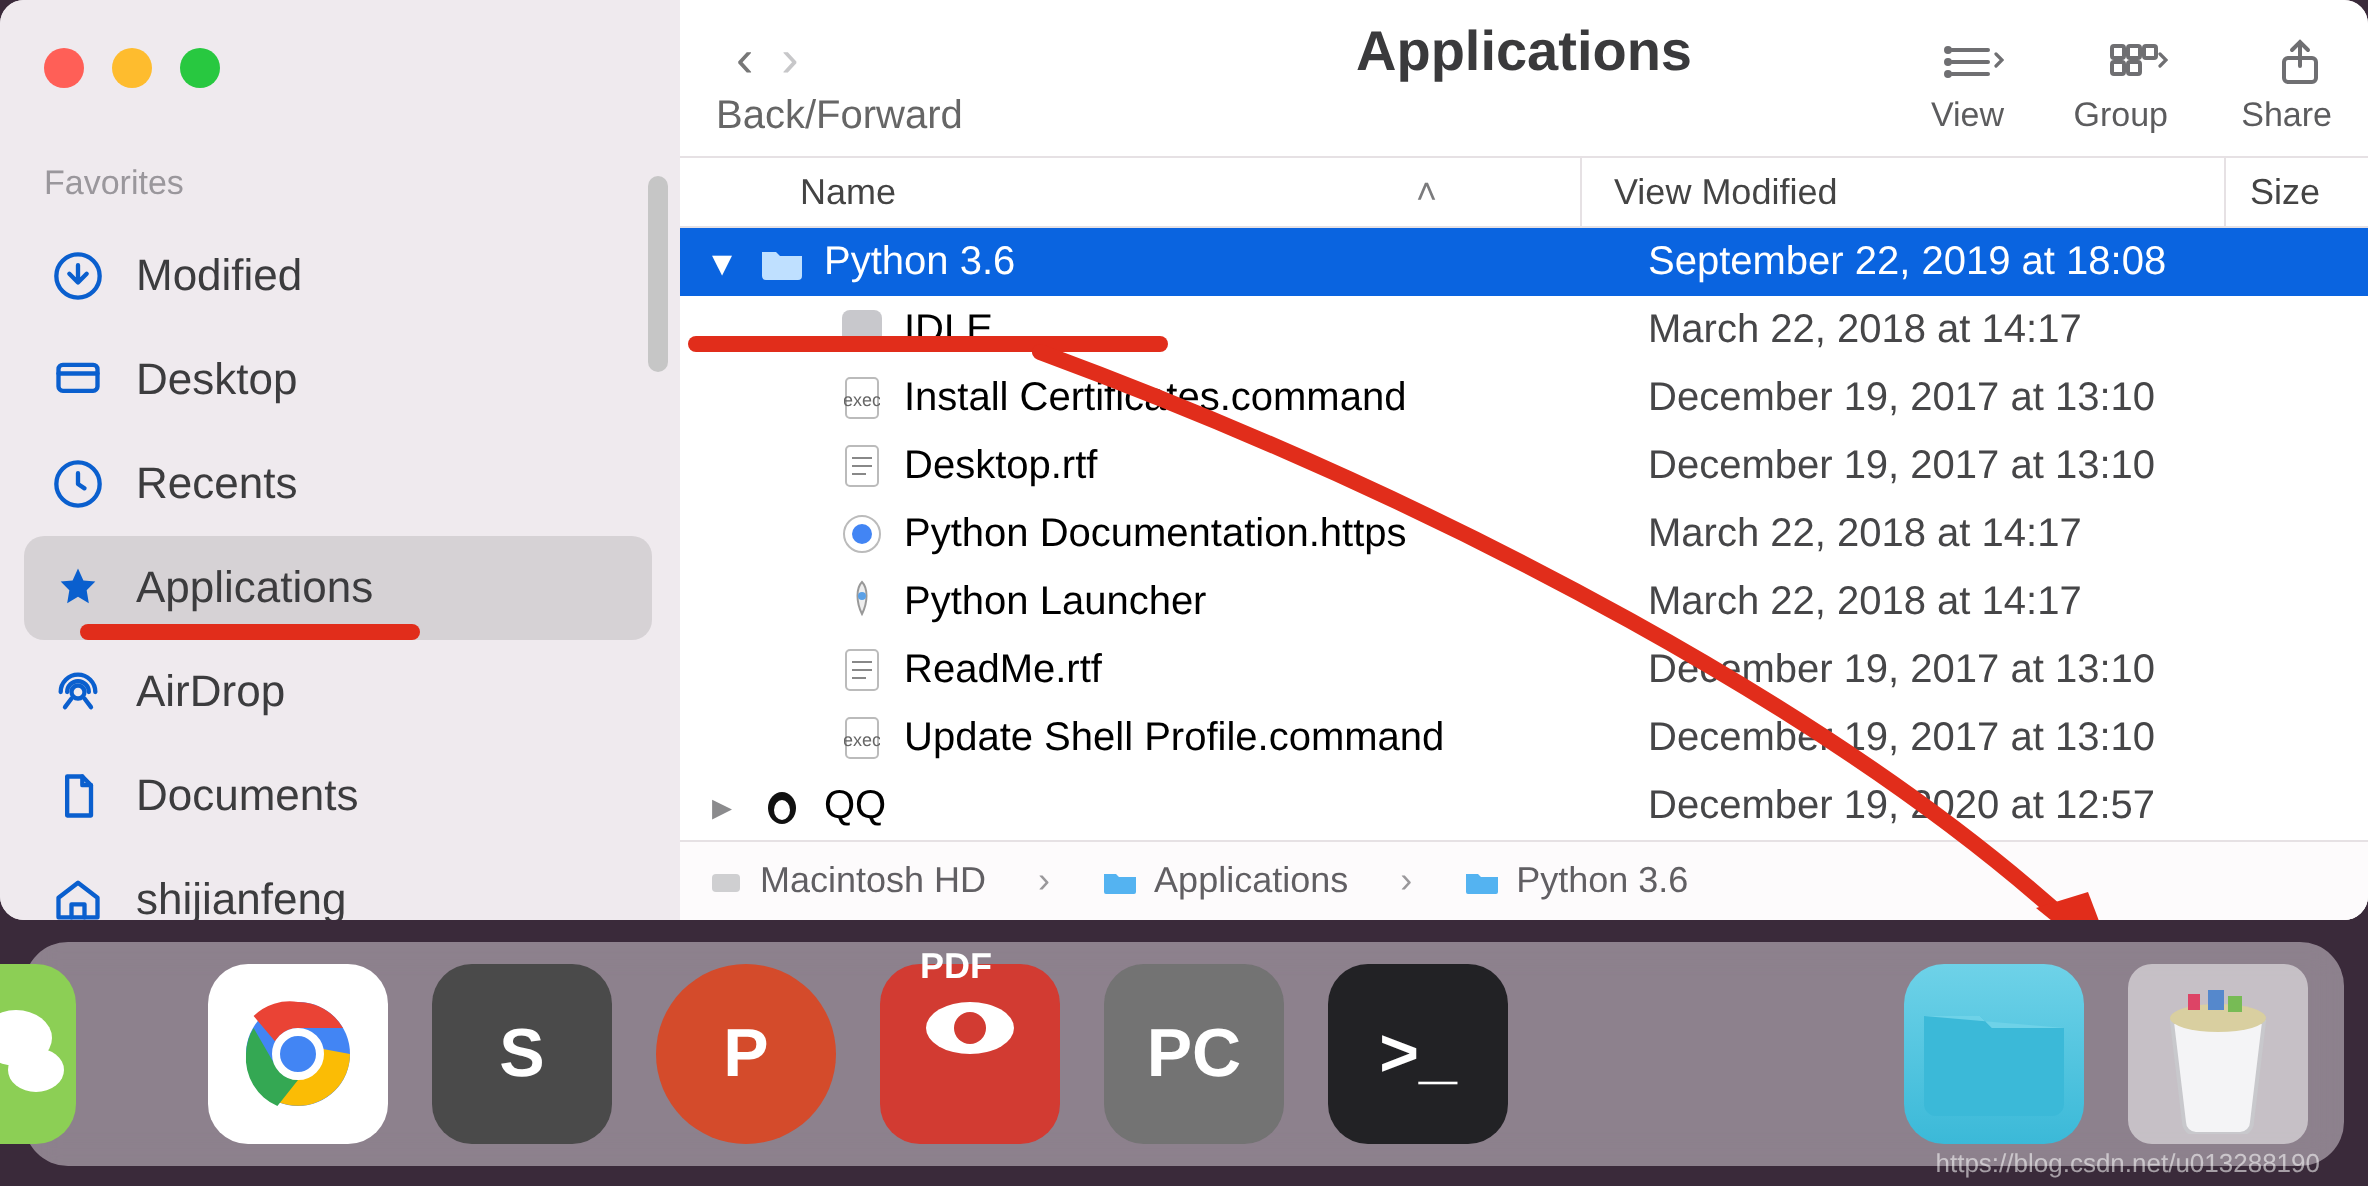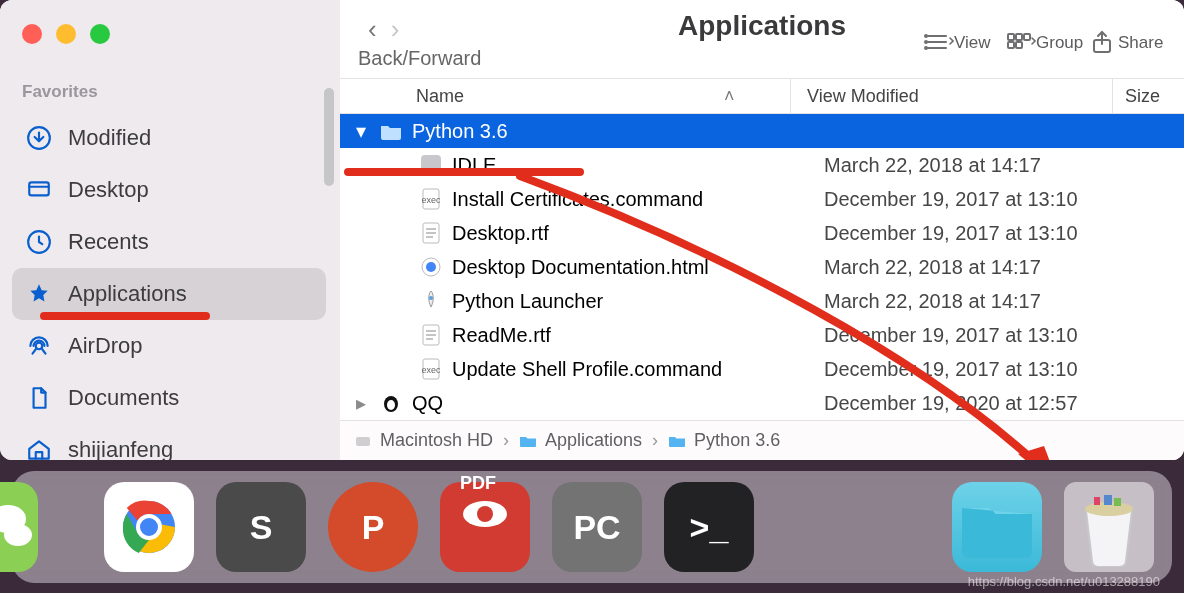--- a/index.html
+++ b/index.html
@@ -8,60 +8,60 @@
 
 .finder {
   position: absolute; left: 0; top: 0; width: 1184px; height: 460px;
   background: #f5f0f2; border-radius: 12px; display: flex; overflow: hidden;
 }
 
 
 .sidebar { width: 340px; background: #efeaee; padding-top: 30px; position: relative; }
 .traffic { position: absolute; top: 24px; left: 22px; display: flex; gap: 14px; }
 .tl { width: 20px; height: 20px; border-radius: 50%; }
-.sb-header { font-size: 17px; color: #9a979c; font-weight: 700; padding: 52px 0 10px 22px; }
+.sb-header { font-size: 17px; color: #9a979c; font-weight: 400; padding: 52px 0 10px 22px; }
 .sb-item { display: flex; align-items: center; gap: 16px; padding: 10px 0 10px 26px; height: 52px; }
 .sb-item.selected { background: rgba(0,0,0,.10); border-radius: 10px; margin: 0 14px 0 12px; padding-left: 14px; }
 .sb-icon { width: 26px; height: 26px; display: flex; align-items: center; justify-content: center; color: #0a5fce; }
 .sb-label { font-size: 22px; color: #3c3c3e; }
 .scroll-knob { position: absolute; right: 6px; top: 88px; width: 10px; height: 98px; background: #c6c6c6; border-radius: 5px; }
 
 
 .main { flex: 1; display: flex; flex-direction: column; background: #fff; position: relative; }
 .toolbar { height: 78px; display: flex; align-items: center; padding: 6px 18px 0; gap: 12px; color: #5f5f62; }
 .tb-left { display: flex; flex-direction: column; align-items: flex-start; margin-right: auto; }
 .tb-arrows { display: flex; gap: 14px; font-size: 26px; color: #777; padding-left: 10px; }
 .tb-sub { font-size: 20px; color: #666; margin-top: 2px; }
 .title { font-size: 28px; font-weight: 700; color: #3a3a3c; position: absolute; left: 50%; top: 10px; transform: translateX(-50%); }
-.tb-group { display: flex; flex-direction: row; align-items: center; width: 78px; }
+.tb-group { display: flex; flex-direction: column; align-items: flex-end; width: 78px; }
 .tb-icon { height: 30px; display: flex; align-items: center; justify-content: center; font-size: 22px; }
 .tb-lab { font-size: 17px; color: #5c5c5e; margin-top: 2px; }
 
 
 .cols { display: flex; align-items: center; height: 36px; border-top: 1px solid #e6e1e4; border-bottom: 1px solid #e6e1e4; font-size: 18px; color: #444; }
-.col-name { width: 450px; padding-left: 76px; font-weight: 500; display: flex; align-items: center; gap: 260px; }
+.col-name { width: 450px; padding-left: 60px; font-weight: 500; display: flex; align-items: center; gap: 260px; }
 .col-caret { color: #7b7b7d; }
 .col-date { flex: 1; padding-left: 16px; border-left: 1px solid #e6e1e4; height: 100%; display: flex; align-items: center; }
 .col-size { width: 72px; padding-left: 12px; border-left: 1px solid #e6e1e4; height: 100%; display: flex; align-items: center; }
 
 
 .rows { flex: 1; overflow: hidden; font-size: 20px; position: relative; }
 .row { display: flex; align-items: center; height: 34px; }
 .name { width: 468px; display: flex; align-items: center; gap: 10px; }
 .indent0 { padding-left: 16px; }
 .indent1 { padding-left: 56px; }
 .disc { width: 14px; color: #8b8b8d; }
 .fi { width: 22px; height: 22px; display: flex; align-items: center; justify-content: center; }
 .date { flex: 1; padding-left: 16px; color: #464648; }
 .row.sel { background: #0a64e0; color: #fff; }
 .row.sel .date { color: #fff; }
 .row.sel .disc { color: #fff; }
 
 
-.pathbar { height: 40px; border-top: 1px solid #e6e1e4; display: flex; align-items: center; gap: 10px; padding: 16px 14px; font-size: 18px; color: #615f63; background: #fdfbfc; }
+.pathbar { height: 40px; border-top: 1px solid #e6e1e4; display: flex; align-items: center; gap: 26px; padding: 16px 14px; font-size: 18px; color: #615f63; background: #fdfbfc; }
 .crumb { display: flex; align-items: center; gap: 8px; }
 .chev { color: #9a989b; }
 
 
 .annot { position: absolute; left: 0; top: 0; width: 1184px; height: 460px; pointer-events: none; }
 
 
 .dock-wrap { position: absolute; left: 0; bottom: 0; width: 1184px; height: 133px; display: flex; align-items: flex-end; justify-content: center; }
 .dock { width: 1160px; height: 112px; background: rgba(210,200,210,.55); backdrop-filter: blur(8px); border-radius: 22px; margin-bottom: 10px; display: flex; align-items: center; padding: 0 18px; gap: 22px; }
 .app { width: 90px; height: 90px; border-radius: 20px; display: flex; align-items: center; justify-content: center; font-size: 34px; color: #fff; font-weight: 700; }
@@ -223,20 +223,21 @@
         <div class="row sel">
           <div class="name indent0">
             <span class="disc">▾</span>
             <span class="fi">
               <svg width="22" height="18" viewBox="0 0 22 18">
                 <path d="M1 4h7l2 2h11v10a2 2 0 0 1-2 2H3a2 2 0 0 1-2-2z" fill="#bfe0ff"></path>
               </svg>
             </span>
             <span>Python 3.6</span>
           </div>
+          <div class="date">September 22, 2019 at 18:08</div>
         </div>
         <div class="row">
           <div class="name indent1">
             <span class="disc"></span>
             <span class="fi">
               <svg width="20" height="20">
                 <rect width="20" height="20" rx="4" fill="#c8c8cc"></rect>
               </svg>
             </span>
             <span>IDLE</span>
@@ -273,21 +274,21 @@
         </div>
         <div class="row">
           <div class="name indent1">
             <span class="disc"></span>
             <span class="fi">
               <svg width="20" height="20">
                 <circle cx="10" cy="10" r="9" fill="#fff" stroke="#bbb"></circle>
                 <circle cx="10" cy="10" r="5" fill="#4285f4"></circle>
               </svg>
             </span>
-            <span>Desktop Documentation.html</span>
+            <span>Python Documentation.https</span>
           </div>
           <div class="date">March 22, 2018 at 14:17</div>
         </div>
         <div class="row">
           <div class="name indent1">
             <span class="disc"></span>
             <span class="fi">
               <svg width="20" height="22">
                 <path d="M10 1c3 3 3 10 0 16-3-6-3-13 0-16z" fill="#eee" stroke="#999"></path>
                 <circle cx="10" cy="8" r="2" fill="#5aa0e6"></circle>

